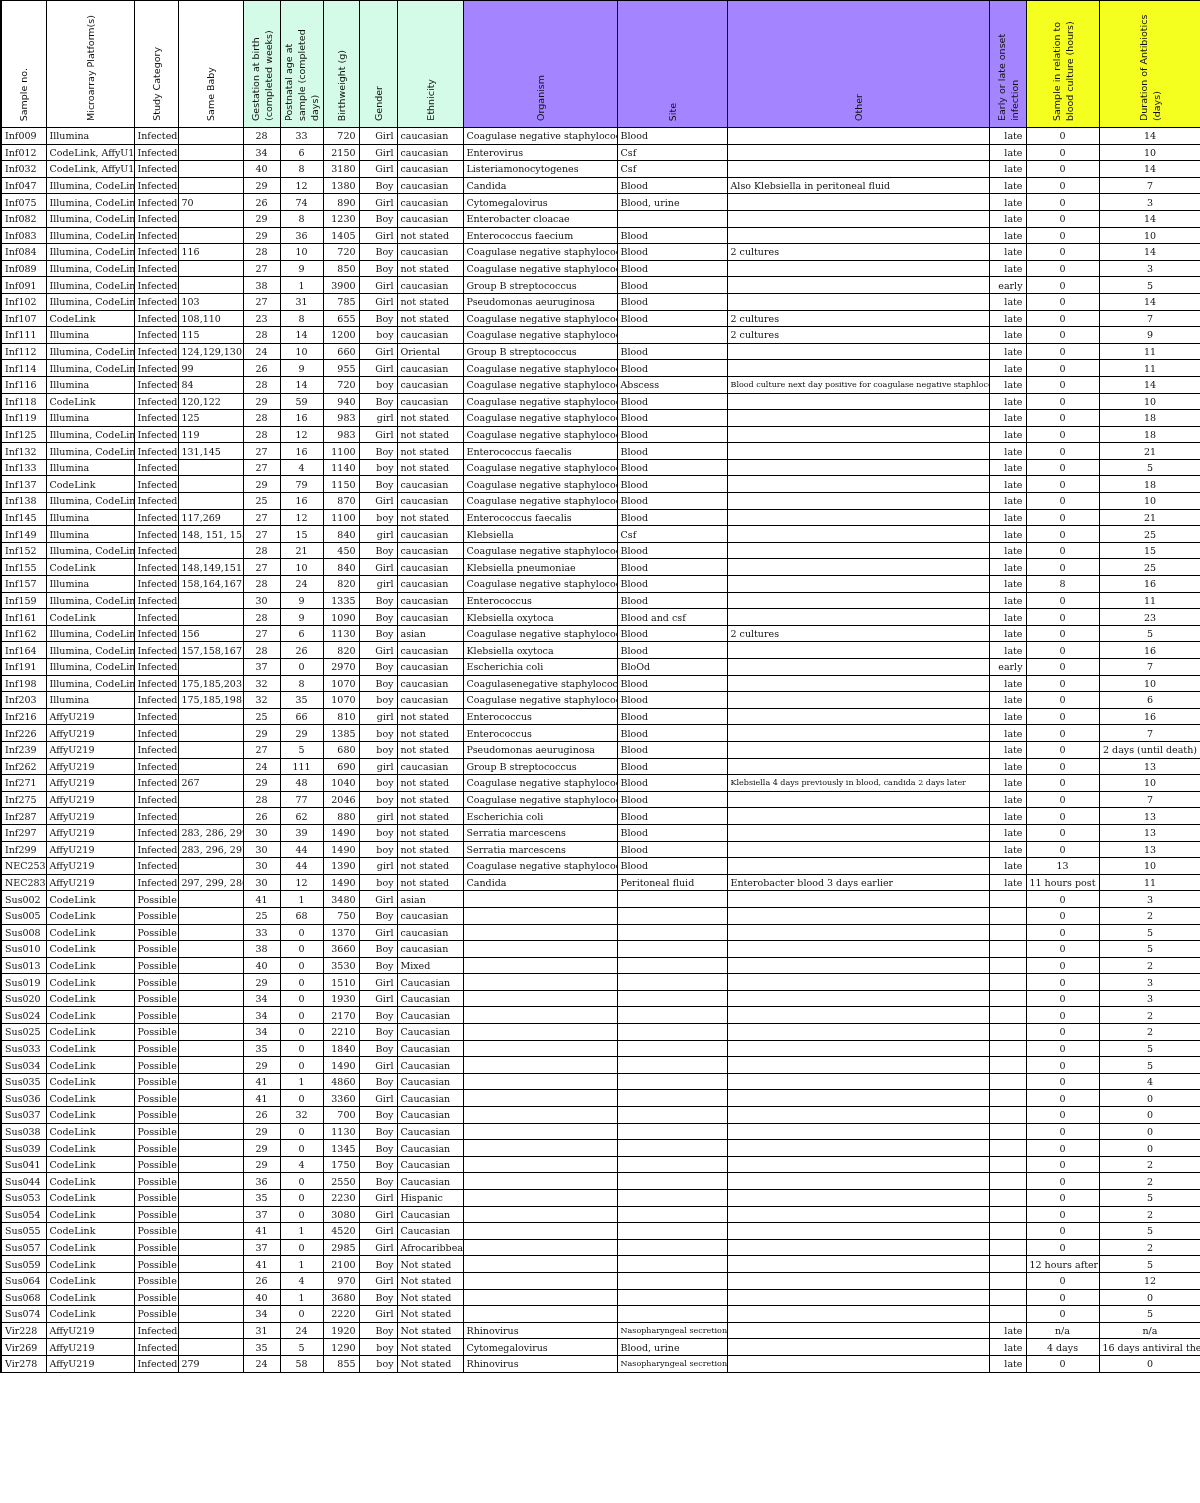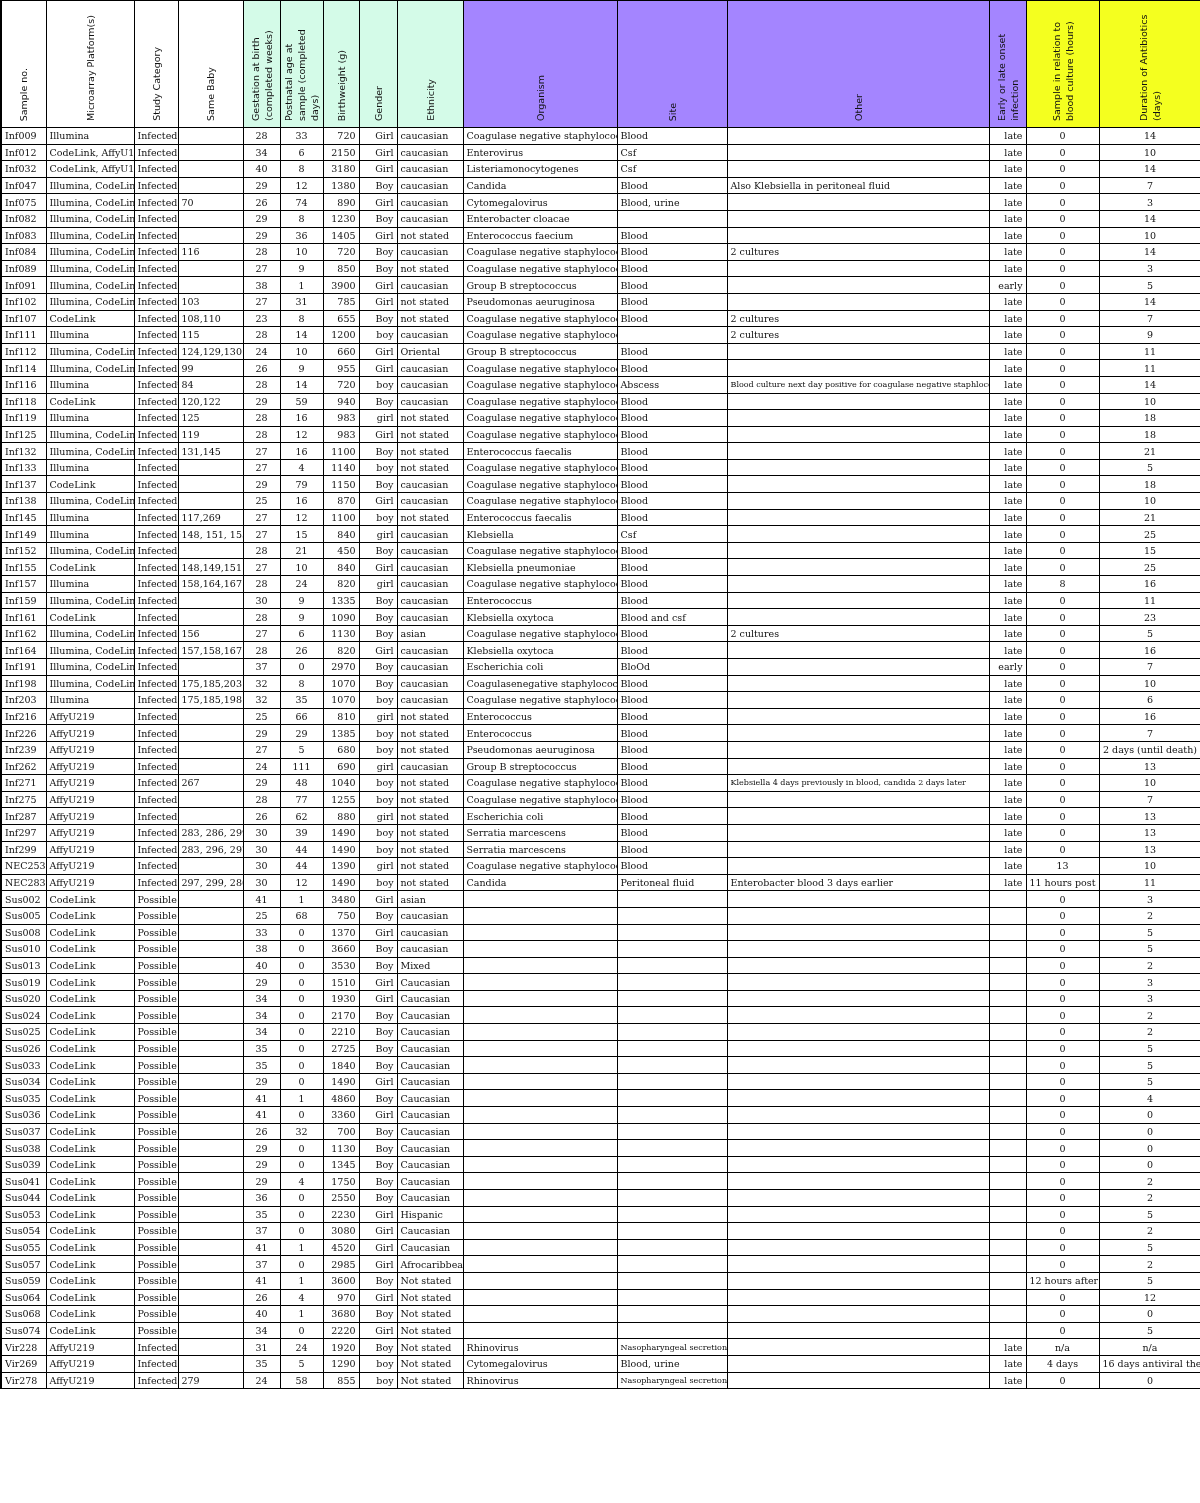--- a/index.html
+++ b/index.html
@@ -739,21 +739,21 @@
         <td class="num">0</td>
         <td class="num">10</td>
       </tr>
       <tr>
         <td>Inf275</td>
         <td>AffyU219</td>
         <td>Infected</td>
         <td></td>
         <td class="num">28</td>
         <td class="num">77</td>
-        <td class="right">1255</td>
+        <td class="right">2046</td>
         <td class="right">boy</td>
         <td>not stated</td>
         <td>Coagulase negative staphylococcus</td>
         <td>Blood</td>
         <td></td>
         <td class="right">late</td>
         <td class="num">0</td>
         <td class="num">7</td>
       </tr>
       <tr>
@@ -988,37 +988,20 @@
         <td class="right">Boy</td>
         <td>Caucasian</td>
         <td></td>
         <td></td>
         <td></td>
         <td class="right"></td>
         <td class="num">0</td>
         <td class="num">2</td>
       </tr>
       <tr>
-        <td>Sus026</td>
-        <td>CodeLink</td>
-        <td>Possible</td>
-        <td></td>
-        <td class="num">35</td>
-        <td class="num">0</td>
-        <td class="right">2725</td>
-        <td class="right">Boy</td>
-        <td>Caucasian</td>
-        <td></td>
-        <td></td>
-        <td></td>
-        <td class="right"></td>
-        <td class="num">0</td>
-        <td class="num">5</td>
-      </tr>
-      <tr>
         <td>Sus033</td>
         <td>CodeLink</td>
         <td>Possible</td>
         <td></td>
         <td class="num">35</td>
         <td class="num">0</td>
         <td class="right">1840</td>
         <td class="right">Boy</td>
         <td>Caucasian</td>
         <td></td>
@@ -1232,21 +1215,21 @@
         <td class="num">0</td>
         <td class="num">2</td>
       </tr>
       <tr>
         <td>Sus059</td>
         <td>CodeLink</td>
         <td>Possible</td>
         <td></td>
         <td class="num">41</td>
         <td class="num">1</td>
-        <td class="right">3600</td>
+        <td class="right">2100</td>
         <td class="right">Boy</td>
         <td>Not stated</td>
         <td></td>
         <td></td>
         <td></td>
         <td class="right"></td>
         <td class="num">12 hours after</td>
         <td class="num">5</td>
       </tr>
       <tr>

